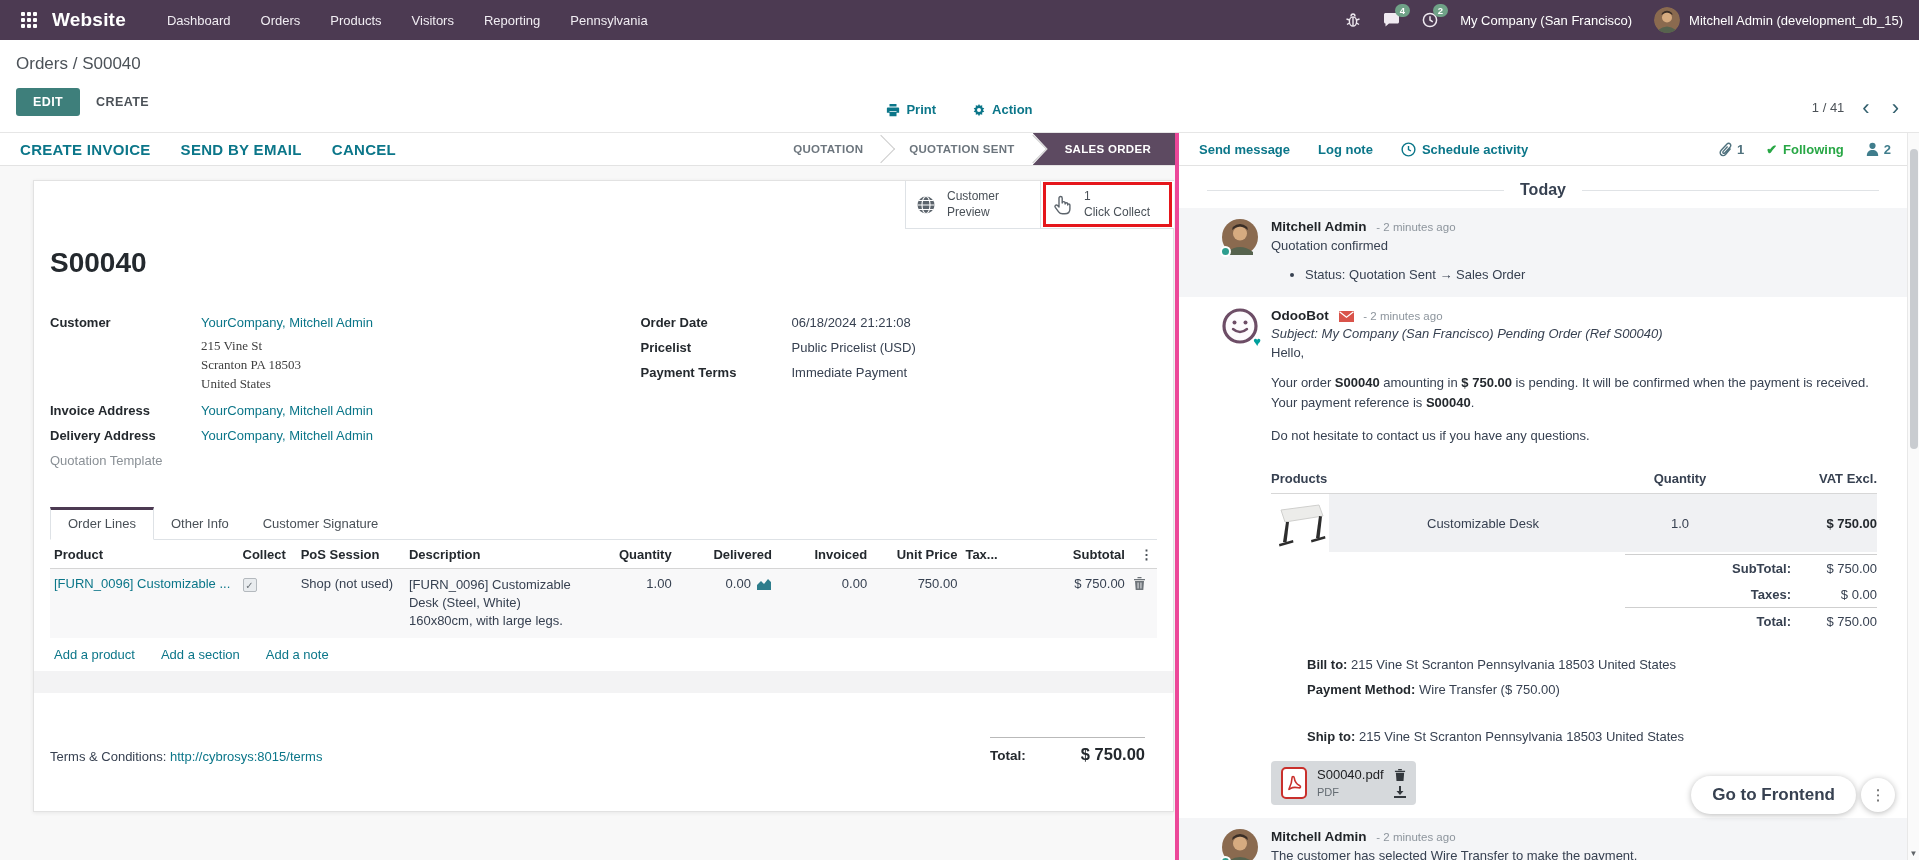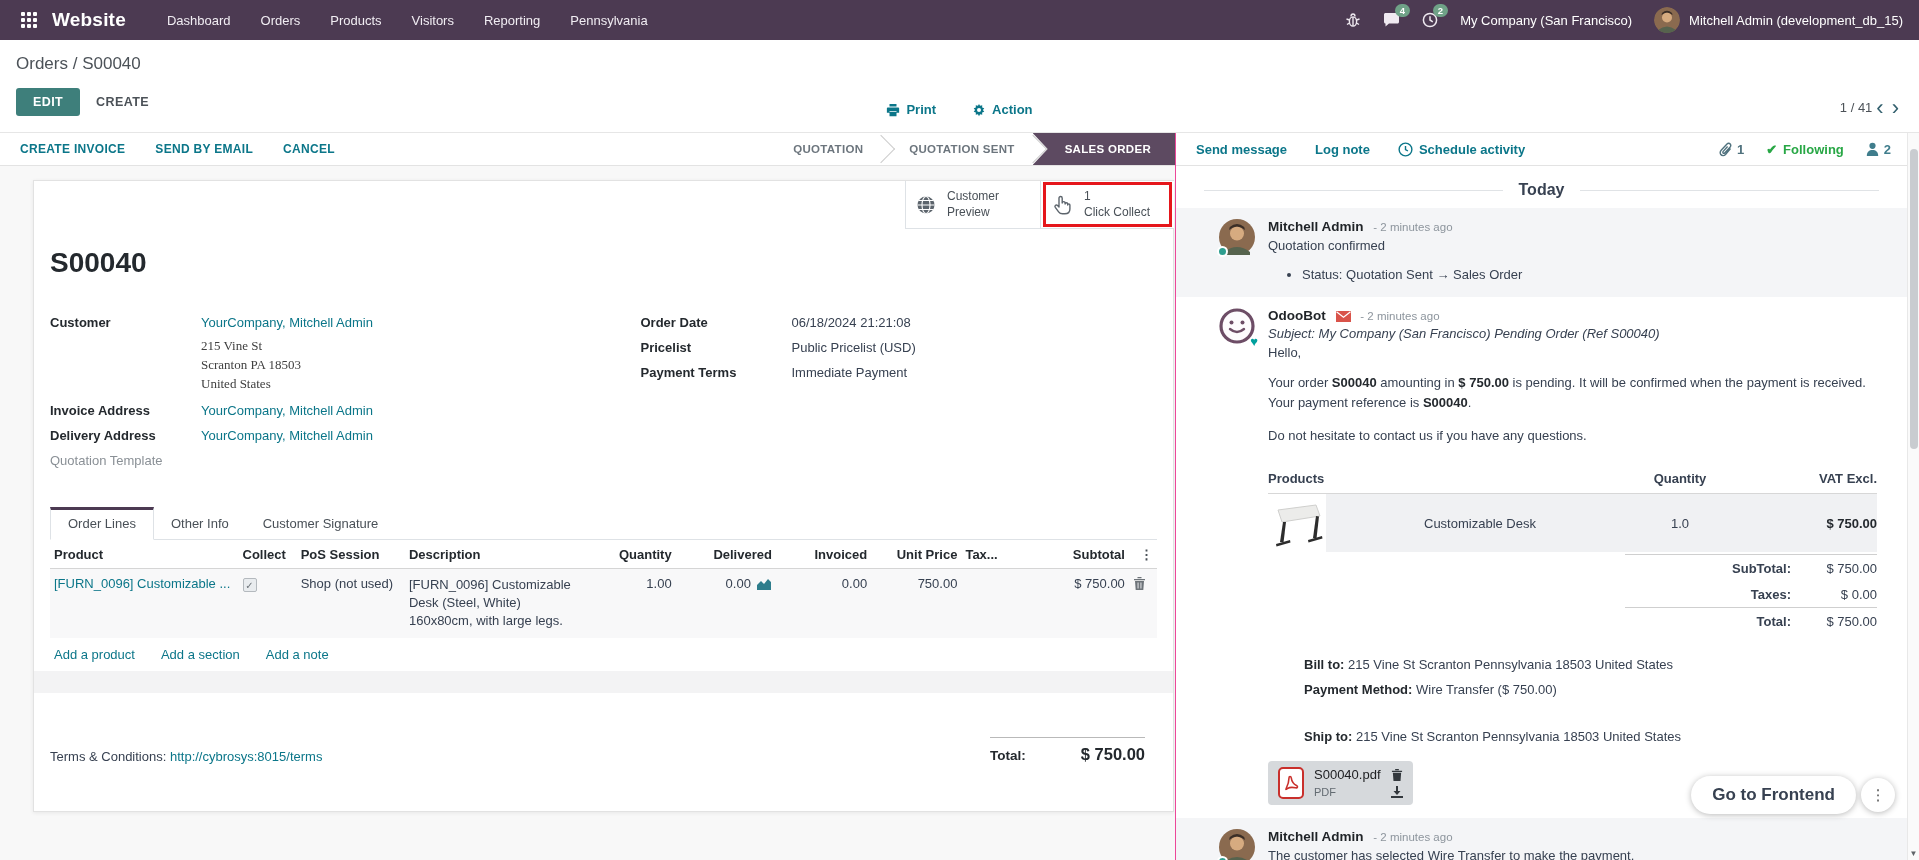--- a/index.html
+++ b/index.html
@@ -24,31 +24,31 @@
   .avatar-sm { width:26px; height:26px; border-radius:50%; overflow:hidden; }
 
   
   .control { height:92px; background:#fff; position:relative; padding:10px 16px 0; }
   .breadcrumb { font-size:17px; color:#4c5258; margin:4px 0 14px; }
   .cp-buttons { display:flex; align-items:center; gap:16px; }
   .btn-edit { background:#3e7f7b; color:#fff; font-size:12.5px; font-weight:700; padding:7px 17px; border-radius:3px; letter-spacing:.4px; border:none; cursor:pointer; }
   .btn-create { background:none; border:none; color:#4c5258; font-weight:700; font-size:12.5px; letter-spacing:.4px; cursor:pointer; }
   .cp-center { position:absolute; left:0; right:0; top:62px; display:flex; justify-content:center; gap:36px; }
   .cp-link { display:flex; align-items:center; gap:6px; color:#0b7689; font-weight:700; font-size:13px; cursor:pointer; }
-  .pager { position:absolute; right:16px; top:60px; display:flex; align-items:center; color:#4c5258; font-size:13px; }
+  .pager { position:absolute; right:16px; top:60px; display:flex; align-items:center; gap:14px; color:#4c5258; font-size:13px; }
   .pager-arrow { font-size:22px; line-height:14px; color:#33606e; cursor:pointer; padding:0 4px; }
 
   
   .body-row { display:flex; height:728px; border-top:1px solid #e6e6e6; }
   .left-pane { width:1175px; display:flex; flex-direction:column; background:#f8f8f8; }
 
   
   .statusbar { height:33px; background:#fff; border-bottom:1px solid #e3e3e3; display:flex; align-items:stretch; flex-shrink:0; }
   .sb-buttons { display:flex; align-items:center; gap:30px; padding-left:20px; }
-  .sb-btn { background:none; border:none; color:#0b7689; font-size:12px; font-weight:700; letter-spacing:.3px; cursor:pointer; }
+  .sb-btn { background:none; border:none; color:#0b7689; font-size:15px; font-weight:700; letter-spacing:.3px; cursor:pointer; }
   .sb-steps { margin-left:auto; display:flex; align-items:stretch; font-size:11.5px; font-weight:700; letter-spacing:.3px; }
   .step { display:flex; align-items:center; padding:0 18px 0 28px; color:#6c757d; position:relative; background:#fff; }
   .step .chev { position:absolute; right:-10px; top:6px; width:20px; height:20px; border-top:1px solid #ccc; border-right:1px solid #ccc; transform:rotate(45deg); background:transparent; z-index:2; }
   .step.active { background:#5d4a61; color:#fff; clip-path:polygon(0 0,100% 0,100% 100%,0 100%,15px 50%); padding:0 24px 0 32px; }
 
   
   .sheet-wrap { flex:1; padding:14px 0 0 33px; }
   .sheet { width:1141px; height:632px; background:#fff; border:1px solid #e2e2e2; box-shadow:0 1px 4px rgba(0,0,0,.07); position:relative; padding:0 16px; }
   .button-box { position:absolute; top:0; right:-1px; display:flex; border-left:1px solid #dee2e6; border-bottom:1px solid #dee2e6; background:#fff; }
   .smart-btn { width:134px; height:47px; display:flex; align-items:center; gap:11px; padding:0 10px; position:relative; cursor:pointer; background:#fff; }
@@ -89,21 +89,21 @@
   .stripe { height:22px; background:#f3f3f4; margin:0 -16px; }
 
   .sheet-bottom { display:flex; justify-content:space-between; align-items:flex-end; margin-top:44px; }
   .terms { font-size:13px; color:#374151; }
   .terms a { color:#0b7689; text-decoration:none; cursor:pointer; }
   .total-box { width:155px; border-top:1px solid #b9b9b9; padding-top:7px; margin-right:12px; display:flex; justify-content:space-between; align-items:baseline; }
   .total-lbl { font-weight:700; color:#24292e; font-size:13.5px; }
   .total-val { font-weight:700; color:#24292e; font-size:16.5px; }
 
   
-  .chatter { flex:1; background:#fff; border-left:1px solid #ec4899; display:flex; flex-direction:column; position:relative; overflow:hidden; }
+  .chatter { flex:1; background:#fff; border-left:4px solid #ec4899; display:flex; flex-direction:column; position:relative; overflow:hidden; }
   .chatter-top { height:33px; border-bottom:1px solid #e3e3e3; display:flex; align-items:center; padding:0 16px 0 20px; gap:28px; flex-shrink:0; }
   .ct-link { color:#0b7689; font-weight:700; font-size:13px; cursor:pointer; display:flex; align-items:center; gap:6px; }
   .ct-right { margin-left:auto; display:flex; align-items:center; gap:22px; }
   .ct-attach { display:flex; align-items:center; gap:5px; color:#50727e; font-weight:700; cursor:pointer; }
   .ct-following { display:flex; align-items:center; gap:6px; color:#28a745; font-weight:700; cursor:pointer; }
   .ct-followers { display:flex; align-items:center; gap:5px; color:#3f7d8c; font-weight:700; cursor:pointer; }
 
   .thread { flex:1; overflow:hidden; position:relative; }
   .today-divider { display:flex; align-items:center; margin:15px 28px 9px; }
   .today-divider .line { flex:1; height:1px; background:#e0e3e6; }

